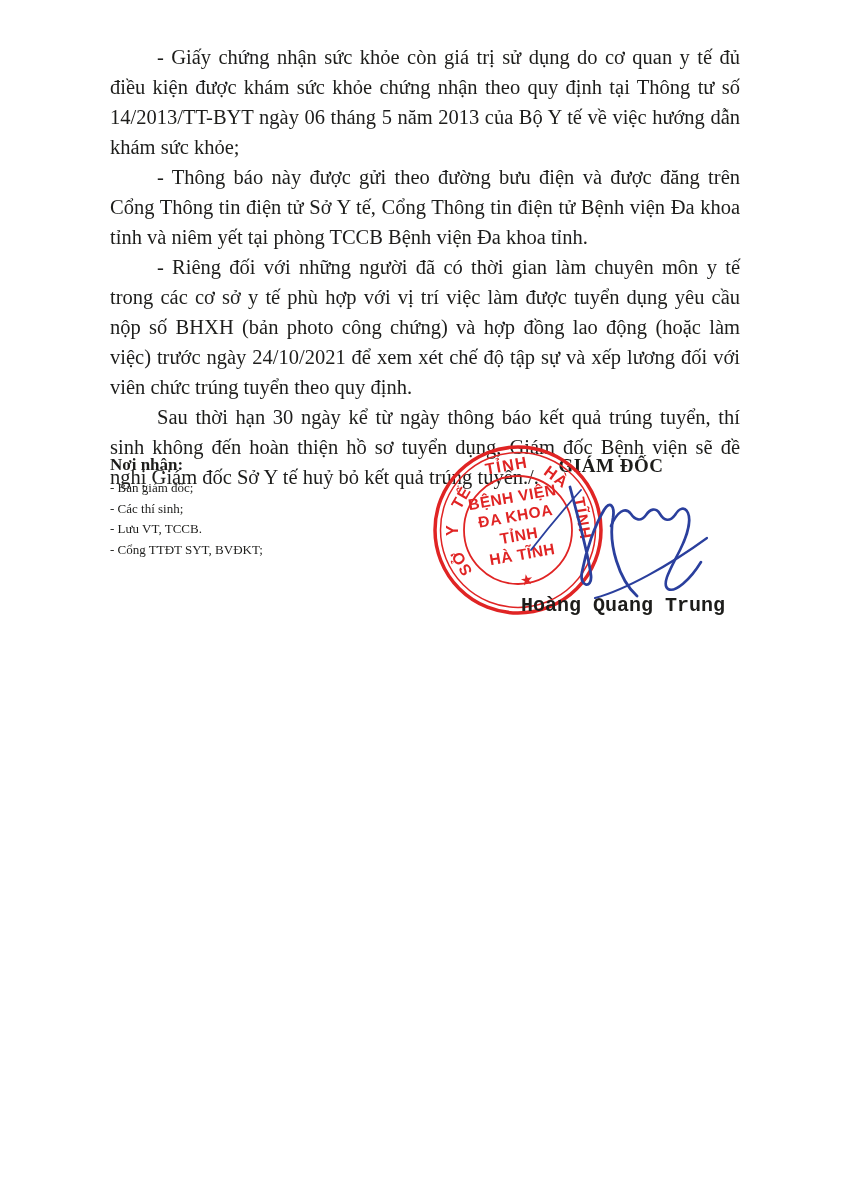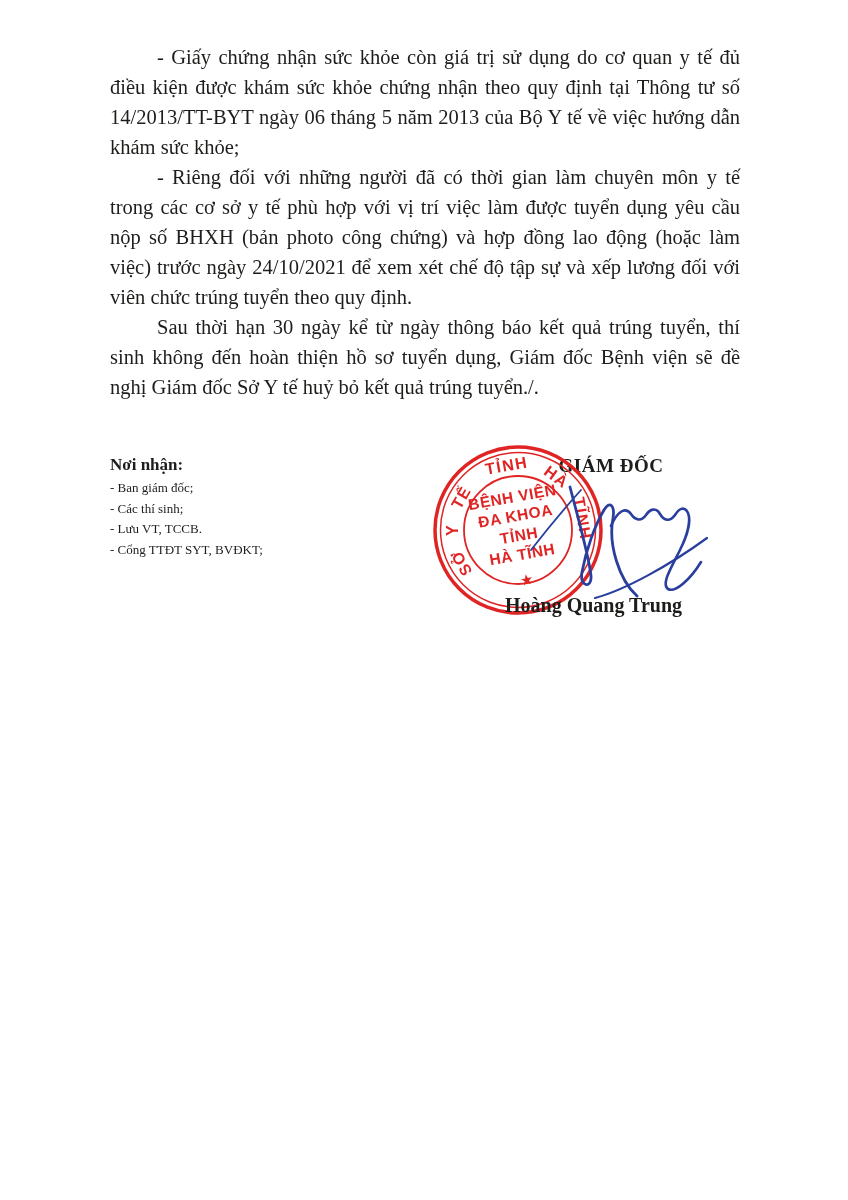--- a/index.html
+++ b/index.html
@@ -52,23 +52,24 @@
     text-align: center;
     font-weight: bold;
     font-size: 19px;
     letter-spacing: 0.5px;
   }
   .signer-name {
     position: absolute;
     top: 594px;
     left: 505px;
     width: 220px;
-    text-align: left;
+    text-align: right;
     font-weight: bold;
     font-size: 20px;
+    font-family: Liberation Mono, monospace;
   }
   .stamp-svg {
     position: absolute;
     top: 442px;
     left: 430px;
     width: 176px;
     height: 176px;
   }
   .stamp-svg circle {
     fill: none;
@@ -104,20 +105,21 @@
     stroke-linecap: round;
   }
 </style>
 </head>
 <body>
 
 <div class="page">
 
   <div class="body-text">
     <p>- Giấy chứng nhận sức khỏe còn giá trị sử dụng do cơ quan y tế đủ điều kiện được khám sức khỏe chứng nhận theo quy định tại Thông tư số 14/2013/TT-BYT ngày 06 tháng 5 năm 2013 của Bộ Y tế về việc hướng dẫn khám sức khỏe;</p>
+    <p>- Thông báo này được gửi theo đường bưu điện và được đăng trên Cổng Thông tin điện tử Sở Y tế, Cổng Thông tin điện tử Bệnh viện Đa khoa tỉnh và niêm yết tại phòng TCCB Bệnh viện Đa khoa tỉnh.</p>
     <p>- Riêng đối với những người đã có thời gian làm chuyên môn y tế trong các cơ sở y tế phù hợp với vị trí việc làm được tuyển dụng yêu cầu nộp số BHXH (bản photo công chứng) và hợp đồng lao động (hoặc làm việc) trước ngày 24/10/2021 để xem xét chế độ tập sự và xếp lương đối với viên chức trúng tuyển theo quy định.</p>
     <p>Sau thời hạn 30 ngày kể từ ngày thông báo kết quả trúng tuyển, thí sinh không đến hoàn thiện hồ sơ tuyển dụng, Giám đốc Bệnh viện sẽ đề nghị Giám đốc Sở Y tế huỷ bỏ kết quả trúng tuyển./.</p>
   </div>
 
   <div class="recipients">
     <div class="heading">Nơi nhận:</div>
     <div class="item">- Ban giám đốc;</div>
     <div class="item">- Các thí sinh;</div>
     <div class="item">- Lưu VT, TCCB.</div>
     <div class="item">- Cổng TTĐT SYT, BVĐKT;</div>

